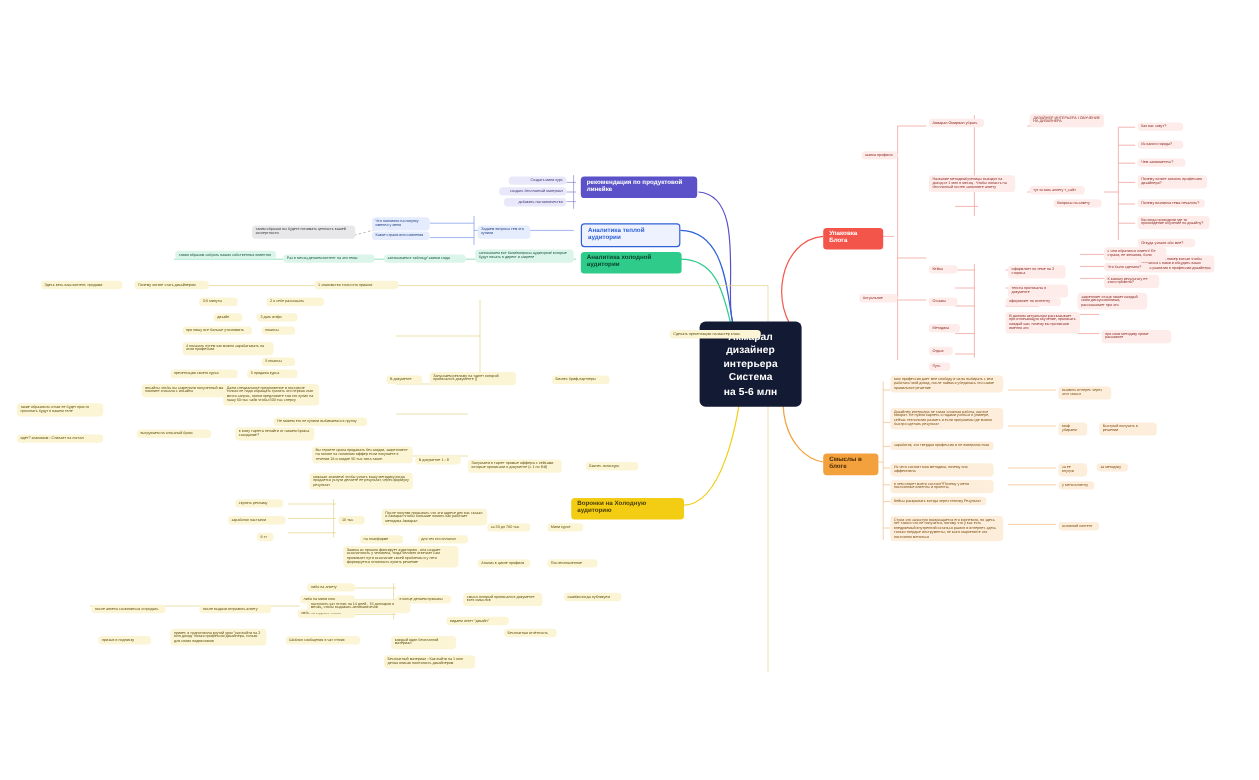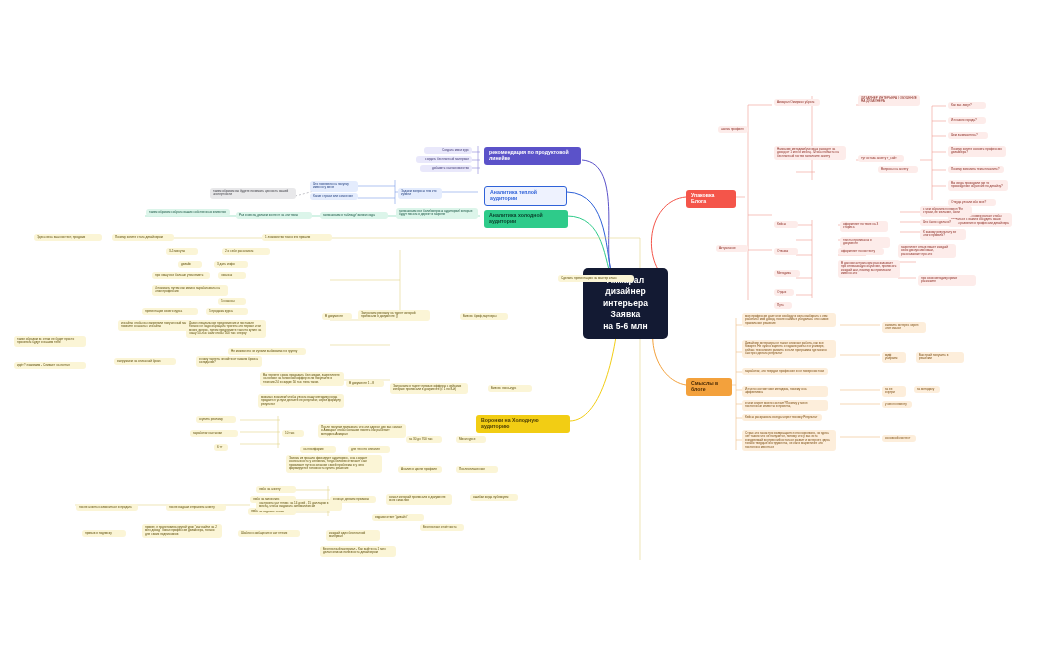--- a/index.html
+++ b/index.html
@@ -106,21 +106,21 @@
     <path d="M330,320 L390,320 M330,345 L390,345 M330,380 L390,380" stroke="#e3d488" stroke-width=".6" fill="none"></path>
     <path d="M256,490 L330,490 M256,500 L330,500 M256,512 L330,512" stroke="#e3d488" stroke-width=".6" fill="none"></path>
     <path d="M328,486 L328,516" stroke="#e3d488" stroke-width=".6" fill="none"></path>
     <path d="M75,505 L250,505" stroke="#e3d488" stroke-width=".6" fill="none"></path>
     <path d="M240,420 L280,420 M240,432 L280,432 M240,444 L280,444" stroke="#e3d488" stroke-width=".6" fill="none"></path>
     <path d="M278,416 L278,448" stroke="#e3d488" stroke-width=".6" fill="none"></path>
   </svg>
 
   <div class="node central" style="left:583px; top:268px; width:85px;">
     <div>Акмарал дизайнер</div>
-    <div>интерьера Заявка</div>
+    <div>интерьера Система</div>
     <div>на 5-6 млн</div>
   </div>
 
   <div class="node head purple" style="left:484px; top:147px; width:97px;">рекомендация по продуктовой линейке</div>
   <div class="node chip lav" style="left:424px; top:147px; width:48px; text-align:right;">Создать мини курс</div>
   <div class="node chip lav" style="left:416px; top:156px; width:56px; text-align:right;">создать бесплатный материал</div>
   <div class="node chip lav" style="left:420px; top:165px; width:52px; text-align:right;">добавить наставничество</div>
 
   <div class="node head blue" style="left:484px; top:186px; width:83px;">Аналитика теплой аудитории</div>
   <div class="node chip blu" style="left:398px; top:188px; width:44px;">Задаем вопросы тем кто купили</div>

